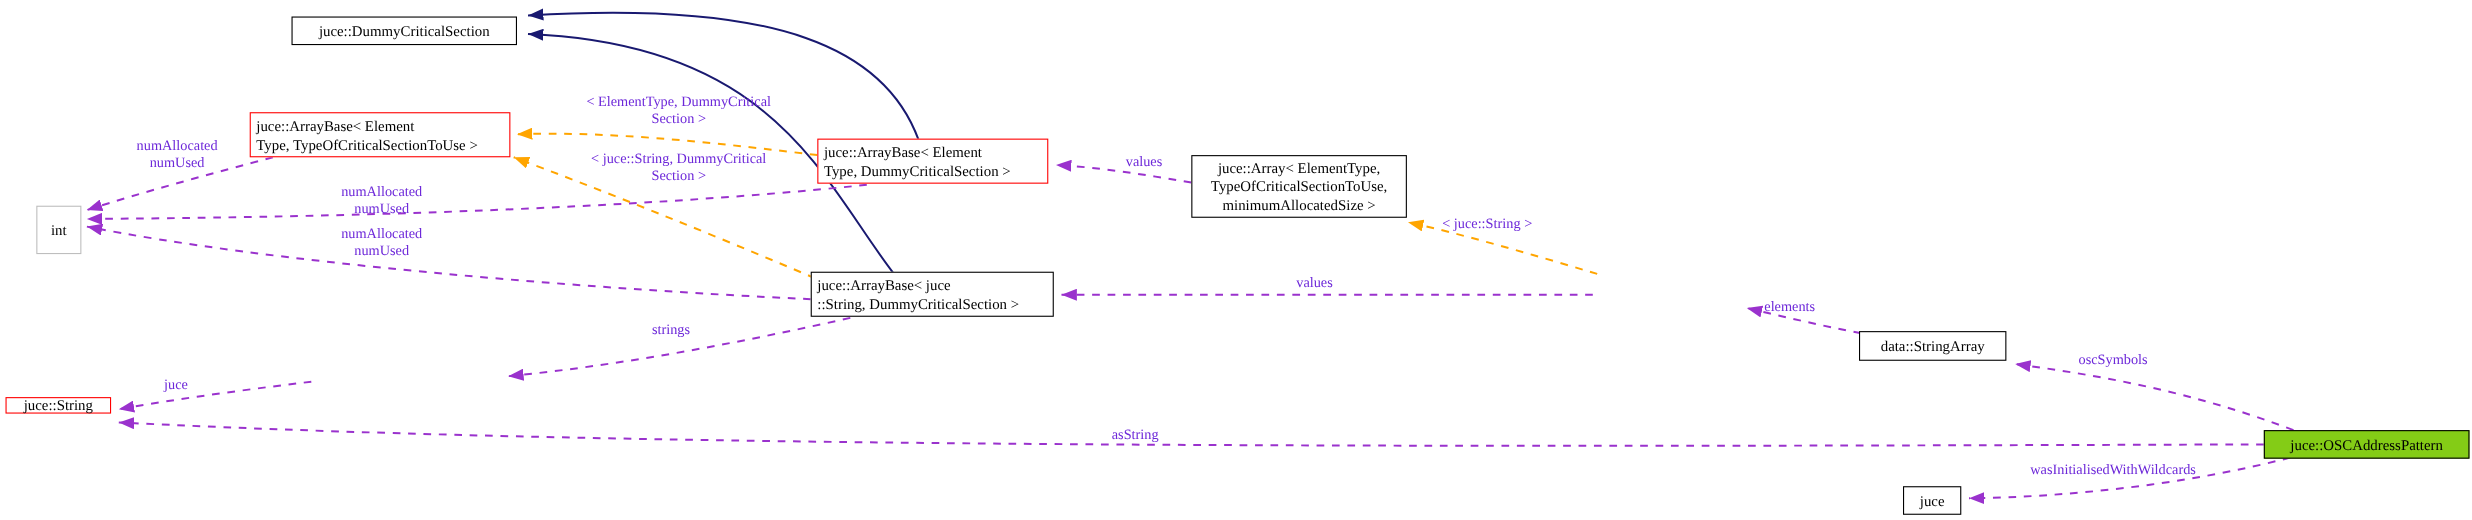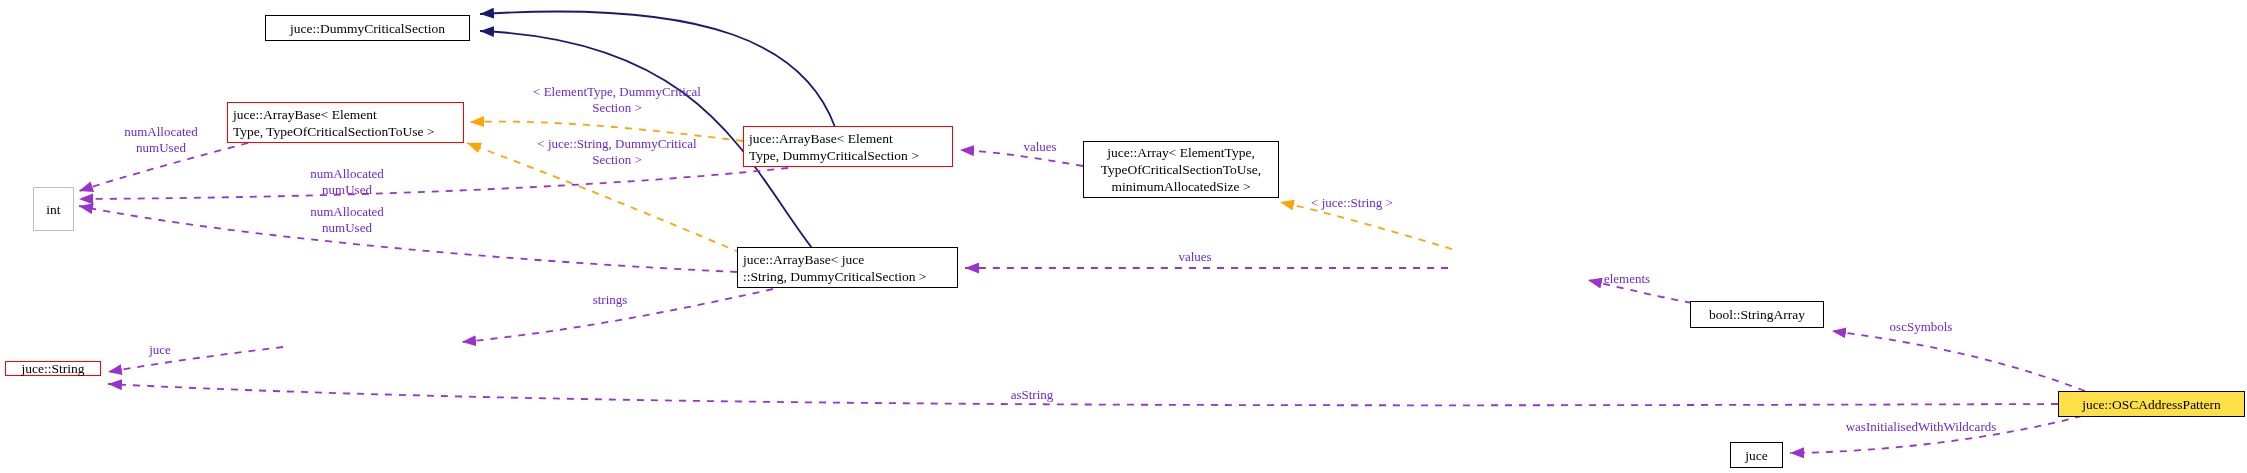--- a/index.html
+++ b/index.html
@@ -9,21 +9,21 @@
   }
   svg.edge-layer{position:absolute;left:0;top:0;width:2247px;height:473px;}
   .node{
     position:absolute;box-sizing:border-box;background:#ffffff;
     border:1.5px solid #000000;display:flex;align-items:center;justify-content:center;
     font-size:13.5px;color:#000000;text-align:center;z-index:2;
   }
   .node .node-label{white-space:pre-line;line-height:17px;padding:0 5px;}
   .node.red{border-color:#ff0000;}
   .node.gray{border-color:#bebebe;}
-  .node.main{background:#fde047;border-color:#000000;}
+  .node.main{background:#84cc16;border-color:#000000;}
   .node.ta-left{justify-content:flex-start;}
   .node.ta-left .node-label{text-align:left;}
   .edge-label{
     position:absolute;transform:translateX(-50%);z-index:1;
     font-size:13px;line-height:16px;color:#6d28d9;text-align:center;white-space:pre-line;
   }
 </style>
 </head>
 <body>
 
@@ -86,21 +86,21 @@
   </div>
 
   <div class="node" style="left:1083px;top:141px;width:196px;height:57px">
     <span class="node-label">juce::Array&lt; ElementType,
 TypeOfCriticalSectionToUse,
 minimumAllocatedSize &gt;</span>
   </div>
 
 
   <div class="node" style="left:1690px;top:301px;width:134px;height:27px">
-    <span class="node-label">bool::StringArray</span>
+    <span class="node-label">data::StringArray</span>
   </div>
 
 
   <div class="node red" style="left:5px;top:361px;width:96px;height:15px">
     <span class="node-label">juce::String</span>
   </div>
 
   <div class="node main" style="left:2058px;top:391px;width:187px;height:26px">
     <span class="node-label">juce::OSCAddressPattern</span>
   </div>

